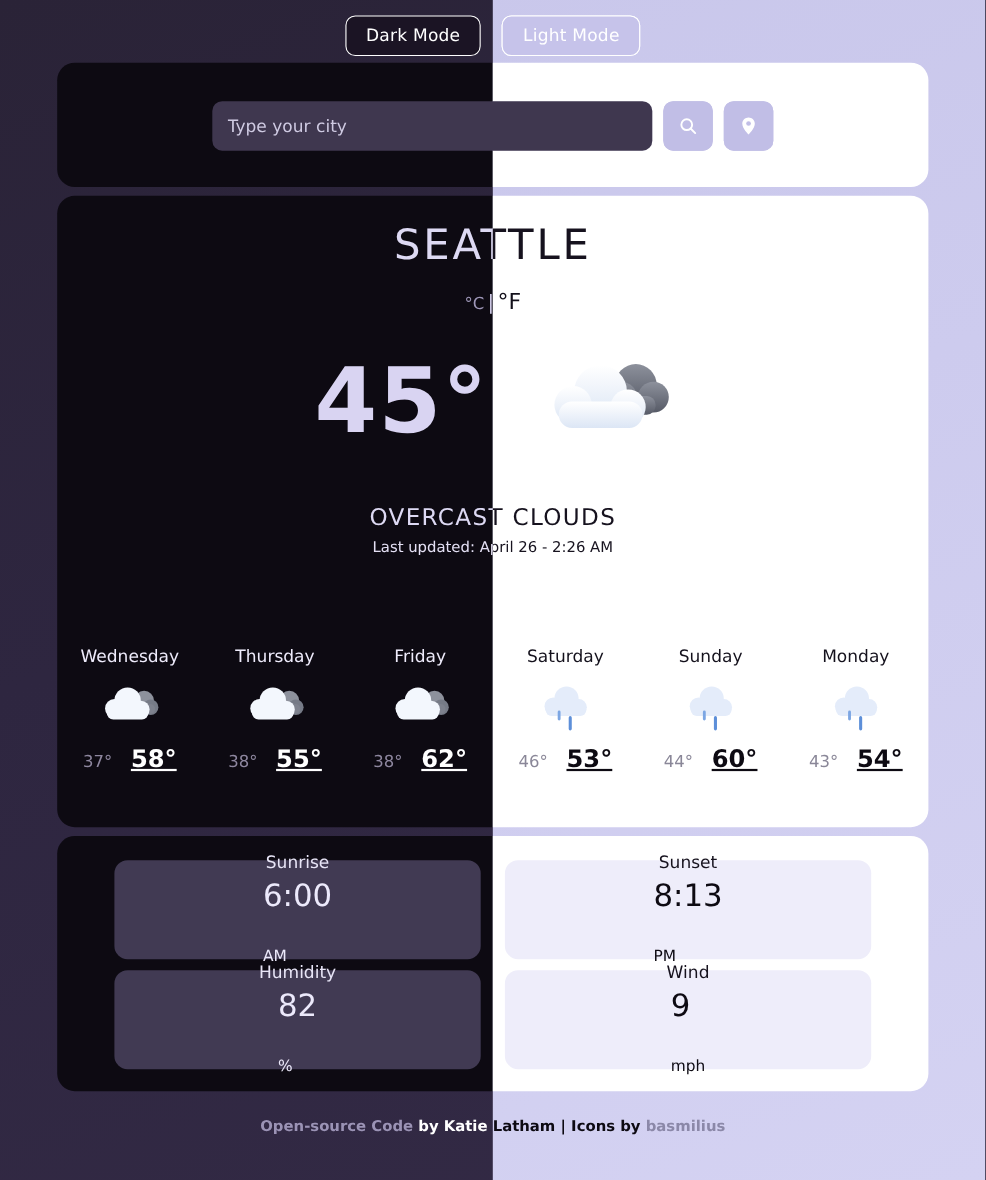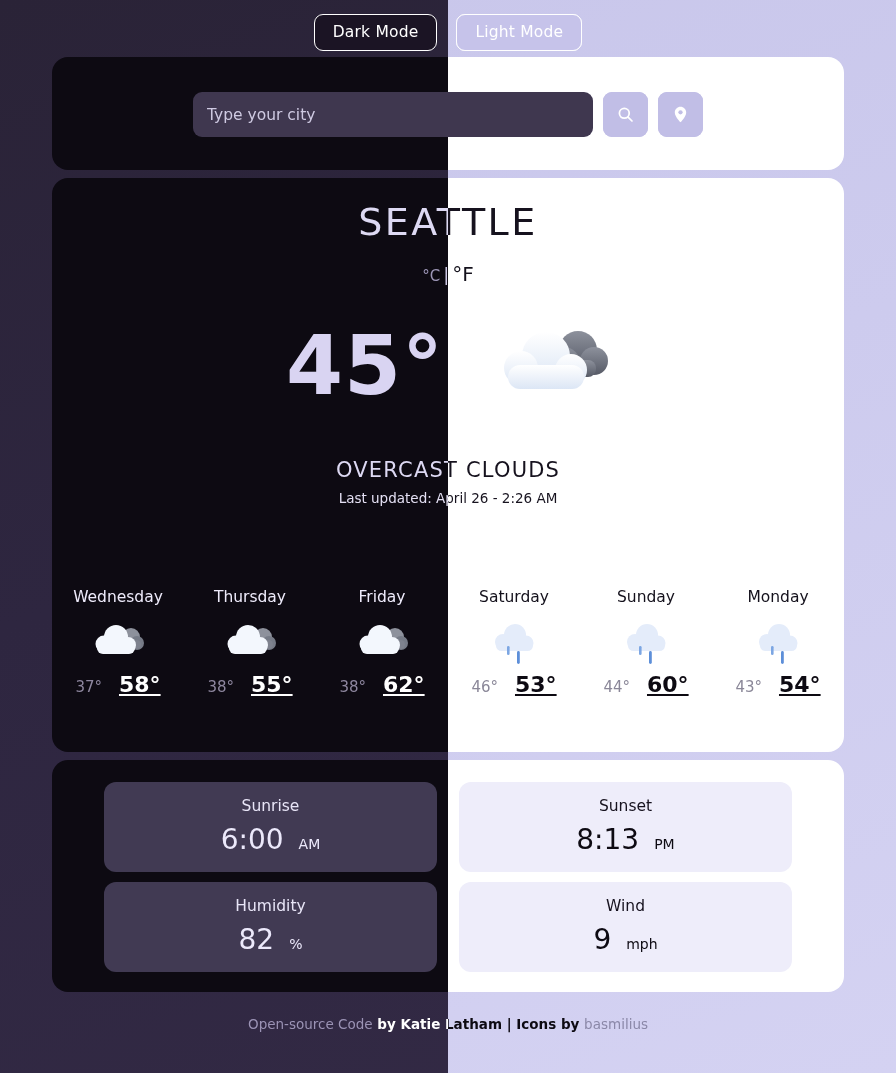--- a/index.html
+++ b/index.html
@@ -197,21 +197,21 @@
   }
   .fc-name {
     font-size: 15.5px;
     line-height: 1.2;
     margin-bottom: 11px;
   }
   .dark  .fc-name { color:#eeebfb; }
   .light .fc-name { color:#14111c; }
   .fc-icon { width: 56px; height: 50px; }
   .fc-temps {
-    margin-top: 4px;
+    margin-top: 10px;
     display: flex;
     align-items: baseline;
     gap: 17px;
     line-height: 1.2;
   }
   .fc-min { font-size: 15px; }
   .fc-max { font-size: 22px; font-weight: 700; text-decoration: underline; }
   .dark  .fc-min { color:#8e879f; }
   .dark  .fc-max { color:#ffffff; }
   .light .fc-min { color:#8a8798; }
@@ -236,38 +236,38 @@
     flex-direction: column;
     align-items: center;
     justify-content: center;
     gap: 4px;
   }
   .dark  .detail-card { background:#413a53; }
   .light .detail-card { background:#eeedfa; }
   .dc-label { font-size: 15.5px; line-height: 1.2; }
   .dark  .dc-label { color:#e8e5f7; }
   .light .dc-label { color:#16121e; }
-  .dc-value { display: flex; align-items: baseline; gap: 15px; line-height: 1.2; }
+  .dc-value { display: flex; align-items: baseline; gap: 15px; line-height: 1.2; flex-direction: column; }
   .dc-num  { font-size: 28px; }
   .dc-unit { font-size: 14px; margin-top: 16px; }
   .dark  .dc-num  { color:#ece9fb; }
   .dark  .dc-unit { color:#ece9fb; }
   .light .dc-num  { color:#0d0a12; }
   .light .dc-unit { color:#0d0a12; }
 
   
   .footer {
     position: absolute;
     top: 1016px;
     left: 0; right: 0;
     text-align: center;
     font-size: 13.5px;
     line-height: 1.3;
   }
-  .footer a { text-decoration: none; cursor: pointer; }
+  .footer a { text-decoration: none; cursor: pointer; font-weight: bold; }
   .dark  .footer       { color:#ffffff; }
   .dark  .footer a     { color:#9b93b5; }
   .light .footer       { color:#0d0a12; }
   .light .footer a     { color:#8b88a8; }
   .footer .strong { font-weight: 700; }
 </style>
 </head>
 <body>
 
 <div class="theme-layer dark">

